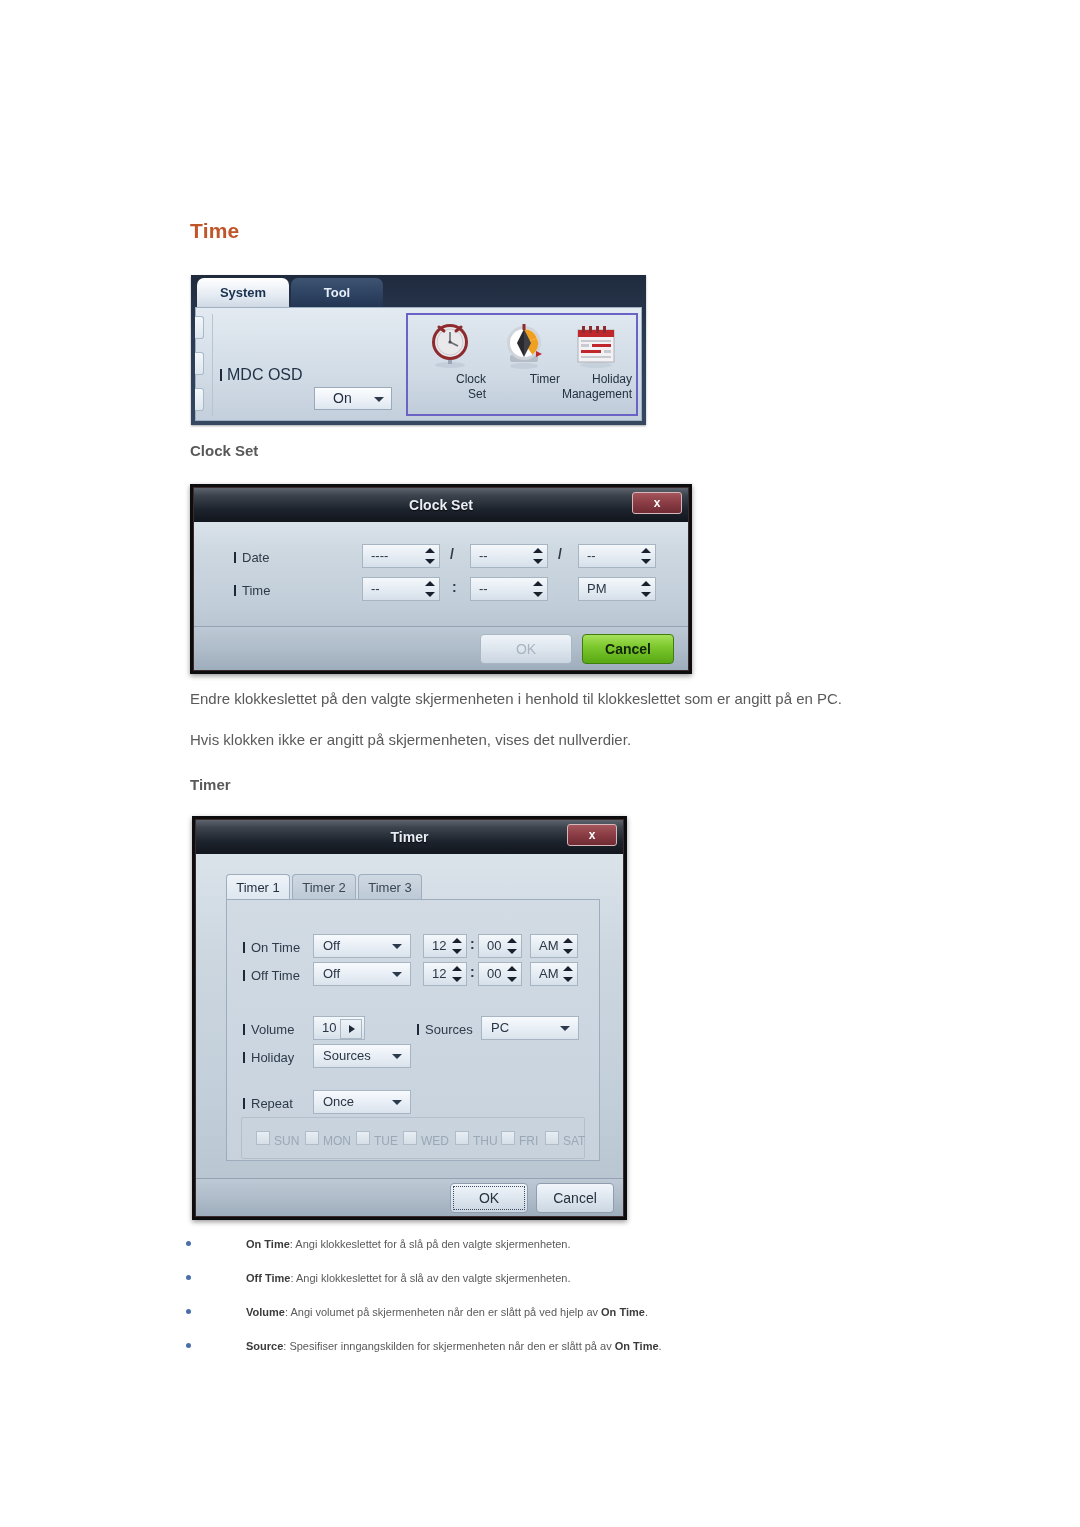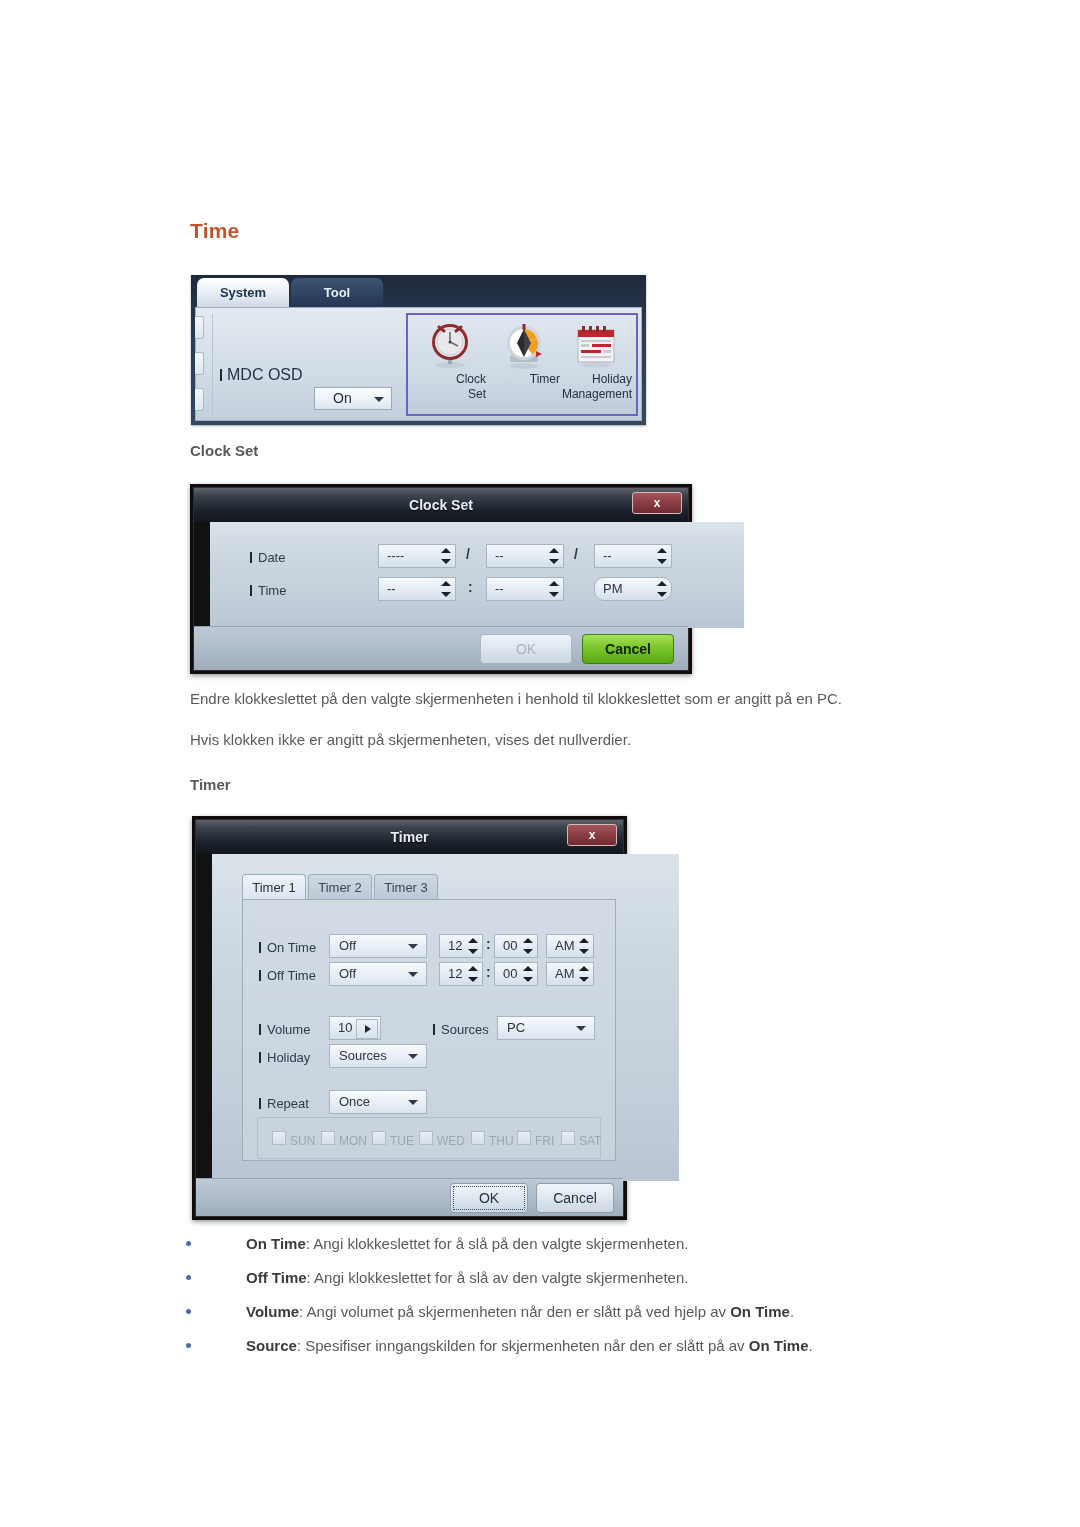--- a/index.html
+++ b/index.html
@@ -20,21 +20,21 @@
   }
   .h-sub{
     position:absolute;font-size:15px;font-weight:bold;color:#595959;
   }
   .para{
     position:absolute;font-size:15px;color:#5a5a5a;white-space:nowrap;
   }
 
   
   .bullets{position:absolute;left:186px;top:1233px;width:840px;}
-  .blt{position:relative;padding-left:60px;margin-bottom:12px;font-size:15px;color:#5a5a5a;line-height:22px;white-space:nowrap;}
+  .blt{position:relative;padding-left:60px;margin-bottom:12px;font-size:11px;color:#5a5a5a;line-height:22px;white-space:nowrap;}
   .blt .dot{position:absolute;left:0;top:8px;width:5px;height:5px;border-radius:50%;background:#4a6fa8;}
   .blt b{color:#3b3b3b;font-weight:bold;}
 
   
   .mdc-panel{
     position:absolute;left:191px;top:275px;width:455px;height:150px;
     background:linear-gradient(180deg,#1f2a3d 0%,#2b3b52 40%,#35485f 100%);
     box-shadow:0 1px 2px rgba(0,0,0,.35);
   }
   .mdc-tabs{position:absolute;left:0;top:0;height:32px;width:100%;}
@@ -102,23 +102,22 @@
     text-align:center;font-size:14px;font-weight:bold;color:#e9eef5;
     text-shadow:0 1px 1px rgba(0,0,0,.8);
   }
   .closebtn{
     position:absolute;top:4px;width:50px;height:22px;line-height:21px;text-align:center;
     background:linear-gradient(180deg,#a4565c 0%,#8d3e46 45%,#6f2b33 100%);
     border:1px solid #d6b7ba;border-radius:3px;box-sizing:border-box;
     color:#fff;font-size:12px;font-weight:bold;
   }
   .dlg-face{
-    position:absolute;left:16px;width:100%;
+    position:absolute;left:0;width:100%;
     background:linear-gradient(180deg,#dbe3ea 0%,#ccd7e0 30%,#c2ced9 75%,#b9c6d2 100%);
-    padding-left:40px;
   }
   .dlg-foot{
     position:absolute;left:0;bottom:0;width:100%;
     background:linear-gradient(180deg,#bdc9d5 0%,#aebbc8 55%,#9eadbc 100%);
     border-top:1px solid #93a3b3;box-sizing:border-box;
   }
 
   
   .spin{position:absolute;height:24px;
     background:linear-gradient(180deg,#f4f8fb 0%,#e4ebf2 55%,#d6e0ea 100%);
@@ -315,21 +314,21 @@
             </span>
         </div>
         <div class="sep-ch" style="left:258px;top:57px;">:</div>
         <div class="spin" style="left:276px;top:55px;width:78px;">
           <span class="v">--</span>
           <span class="btns">
               <i class="up"></i>
               <i class="dn"></i>
             </span>
         </div>
-        <div class="spin" style="left:384px;top:55px;width:78px;border-radius:10px;">
+        <div class="spin" style="left:384px;top:55px;width:78px;">
           <span class="v">PM</span>
           <span class="btns">
               <i class="up"></i>
               <i class="dn"></i>
             </span>
         </div>
       </div>
 
       <div class="dlg-foot" style="height:44px;">
         <div class="btn btn-dis" style="left:286px;top:7px;width:92px;">OK</div>

